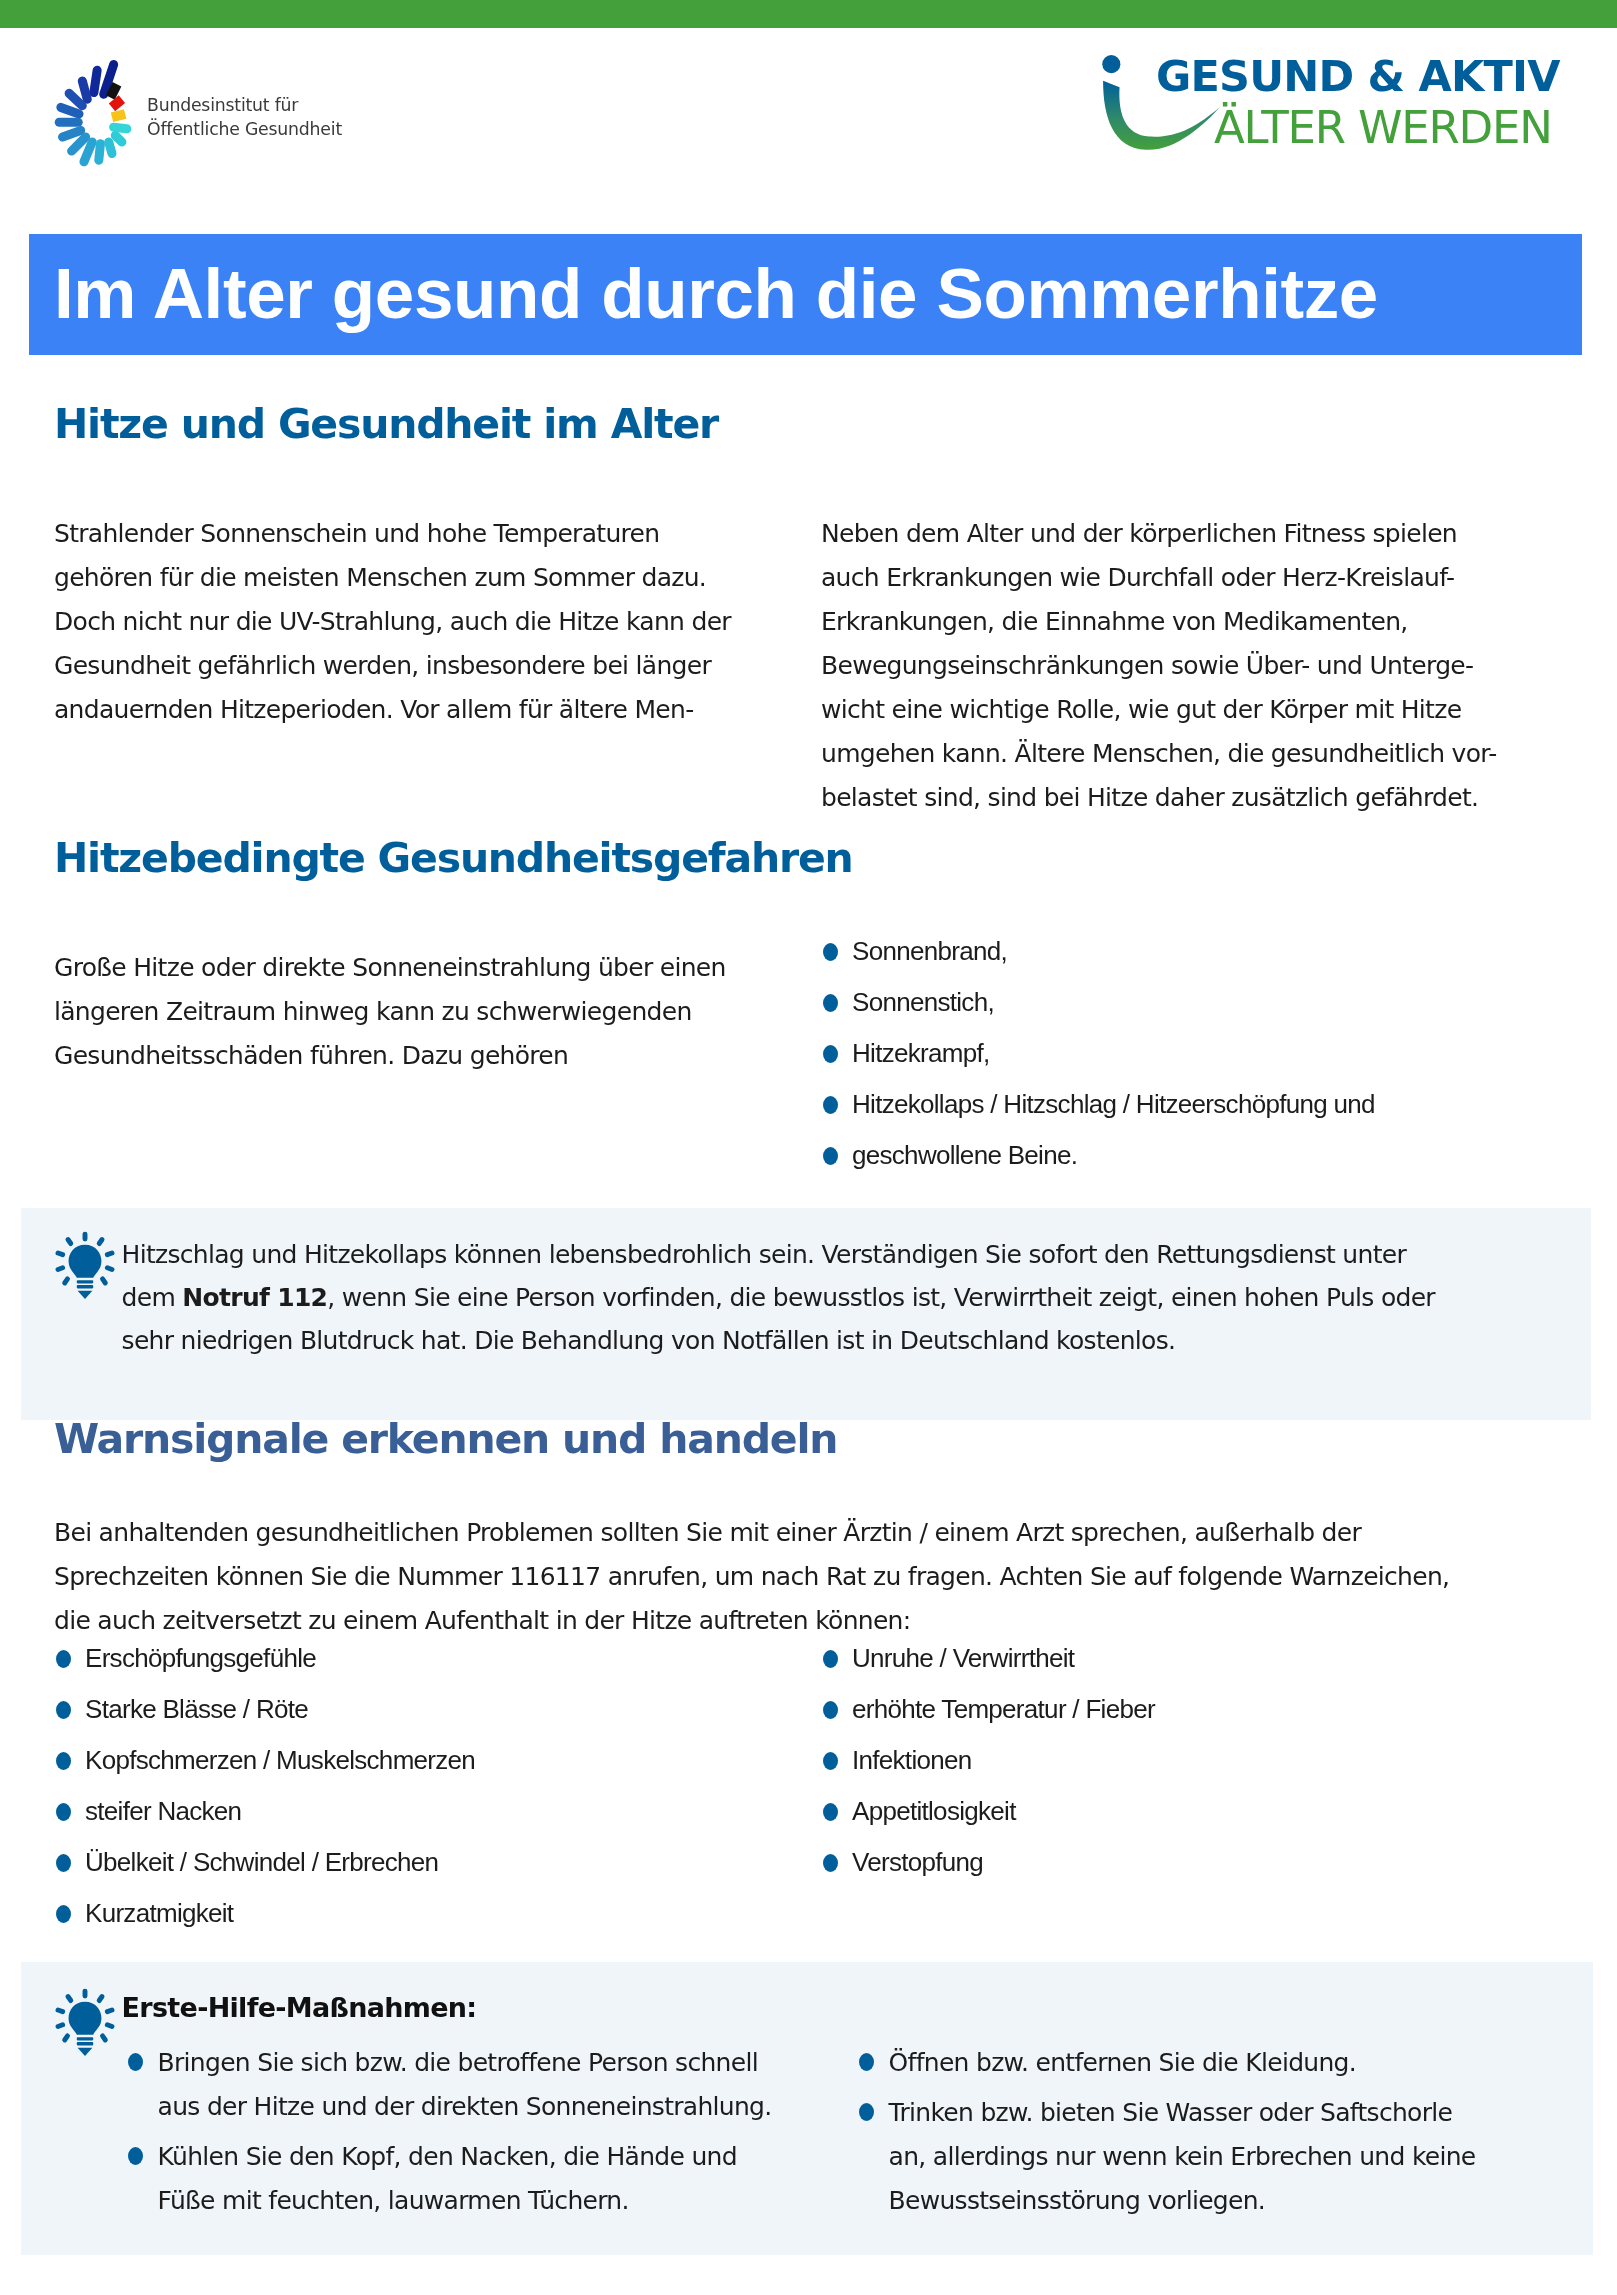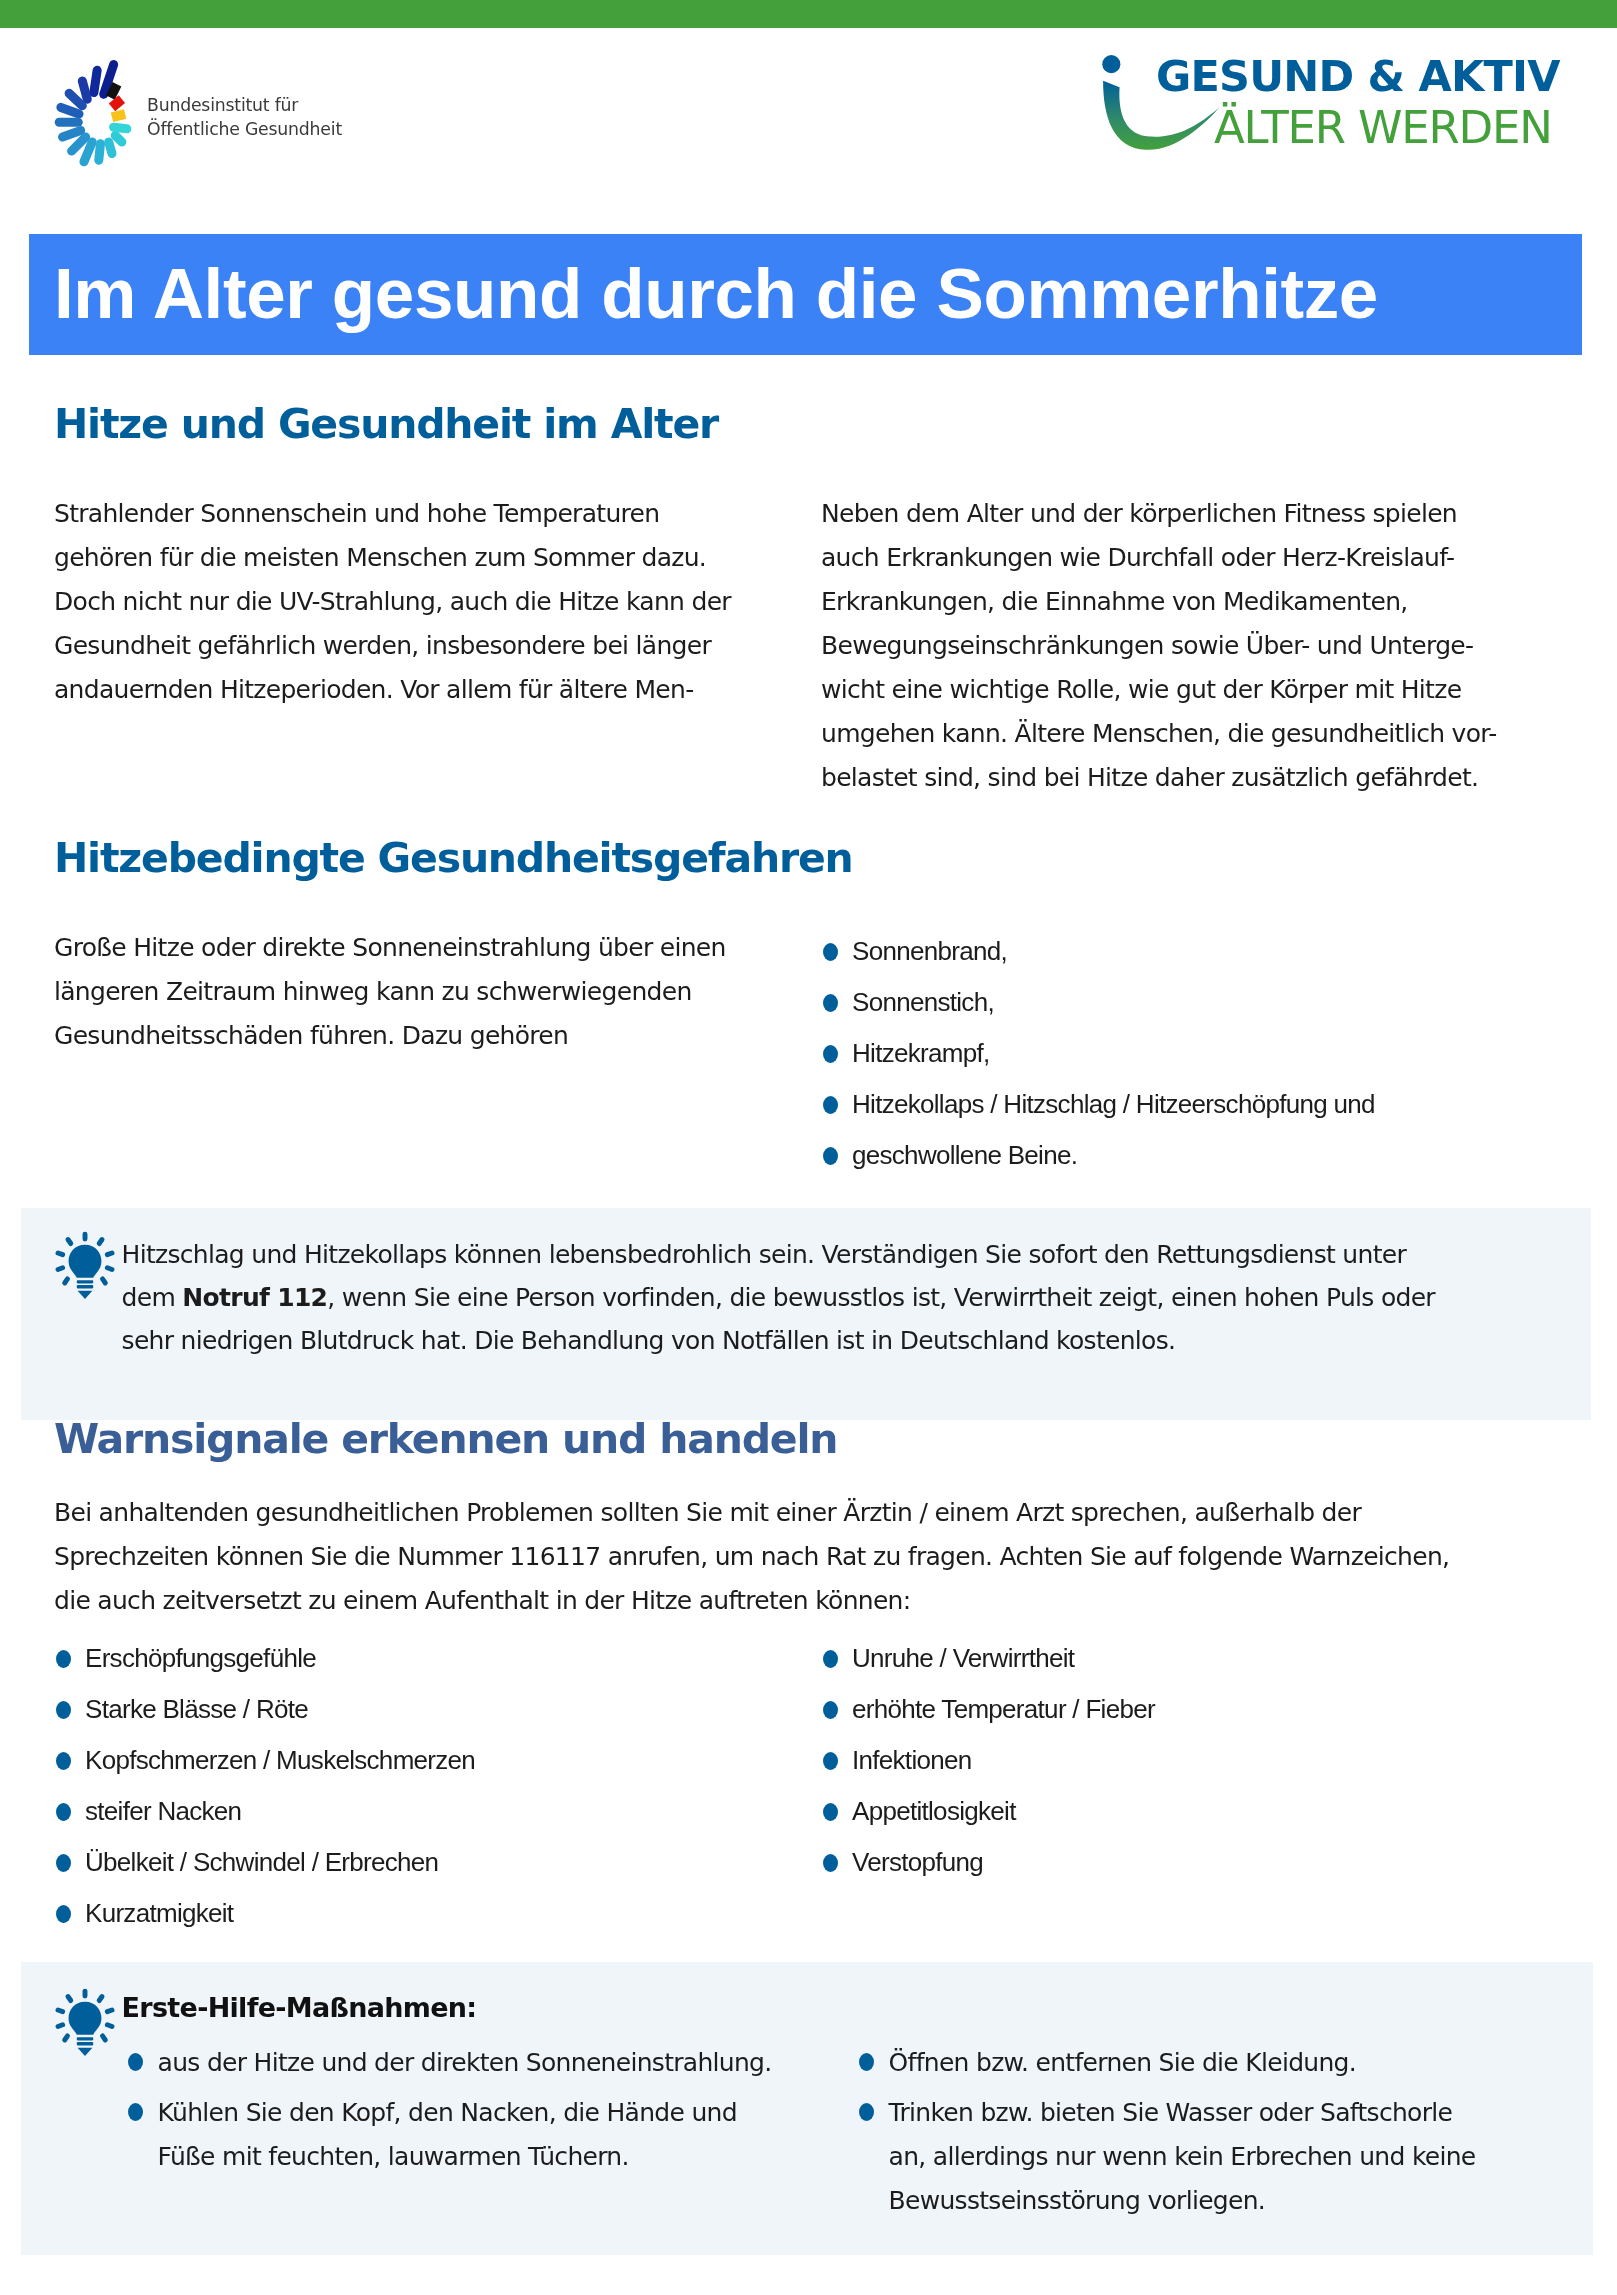--- a/index.html
+++ b/index.html
@@ -19,21 +19,21 @@
     .logo-right .l1 { position: absolute; left: 58px; top: 0px; font-family: "DejaVu Sans", sans-serif; font-weight: bold; font-size: 43px; line-height: 50px; color: #005f9b; letter-spacing: -0.8px; white-space: nowrap; }
     .logo-right .l2 { position: absolute; left: 116px; top: 50px; font-family: "DejaVu Sans", sans-serif; font-weight: normal; font-size: 45px; line-height: 53px; color: #43a03b; letter-spacing: -1.2px; white-space: nowrap; }
 
     
     .banner { position: absolute; left: 29px; top: 234px; width: 1553px; height: 121px; background: #3b82f6; }
     .banner h1 { position: absolute; left: 25px; top: 18px; font-family: "Liberation Sans", sans-serif; font-weight: bold; font-size: 71px; line-height: 83px; color: #ffffff; letter-spacing: -0.4px; white-space: nowrap; }
 
     h2.sec { position: absolute; left: 54px; font-family: "DejaVu Sans", sans-serif; font-weight: bold; font-size: 41px; line-height: 53px; color: #005f9b; letter-spacing: -1.2px; white-space: nowrap; text-align: center; }
     h2.sec.muted { color: #3a5f96; }
 
-    .para { position: absolute; font-family: "DejaVu Sans", sans-serif; font-size: 25px; line-height: 44px; color: #1c1c1c; letter-spacing: -0.7px; }
+    .para { position: absolute; font-family: "DejaVu Sans", sans-serif; font-size: 25px; line-height: 44px; color: #1c1c1c; letter-spacing: -0.7px; margin-top: 20px; }
     .para .ln { display: block; white-space: nowrap; }
 
     .blist { position: absolute; list-style: none; font-family: Liberation Sans, sans-serif; font-size: 26px; color: #1c1c1c; letter-spacing: -0.7px; }
     .blist li { position: relative; padding-left: 31px; white-space: nowrap; }
     .blist li .dot { position: absolute; left: 1.7px; width: 15px; height: 18px; border-radius: 50%; background: #005f9b; }
 
     .callout { position: absolute; background: #f0f5fa; }
     .bulb { position: absolute; width: 66px; height: 74px; }
 
     .c1text { position: absolute; left: 101px; top: 25px; font-family: "DejaVu Sans", sans-serif; font-size: 25px; line-height: 43px; color: #1c1c1c; letter-spacing: -0.7px; }
@@ -194,20 +194,21 @@
       <path d="M40 18 C 27 18 20 28 20 38 C 20 48 27 52 30 58 L 50 58 C 53 52 60 48 60 38 C 60 28 53 18 40 18 Z"></path>
       <rect x="30" y="61" width="20" height="4" rx="1"></rect>
       <rect x="30" y="67" width="20" height="4" rx="1"></rect>
       <path d="M31 74 L 49 74 L 40 84 Z"></path>
     </g>
   </svg>
   <div class="c2title">Erste-Hilfe-Maßnahmen:</div>
   <ul class="c2list" style="left:107px; top:79px">
     <li>
       <span class="dot"></span>
+      <span class="ln">Bringen Sie sich bzw. die betroffene Person schnell</span>
       <span class="ln">aus der Hitze und der direkten Sonneneinstrahlung.</span>
     </li>
     <li>
       <span class="dot"></span>
       <span class="ln">Kühlen Sie den Kopf, den Nacken, die Hände und</span>
       <span class="ln">Füße mit feuchten, lauwarmen Tüchern.</span>
     </li>
   </ul>
   <ul class="c2list" style="left:838px; top:79px">
     <li>

